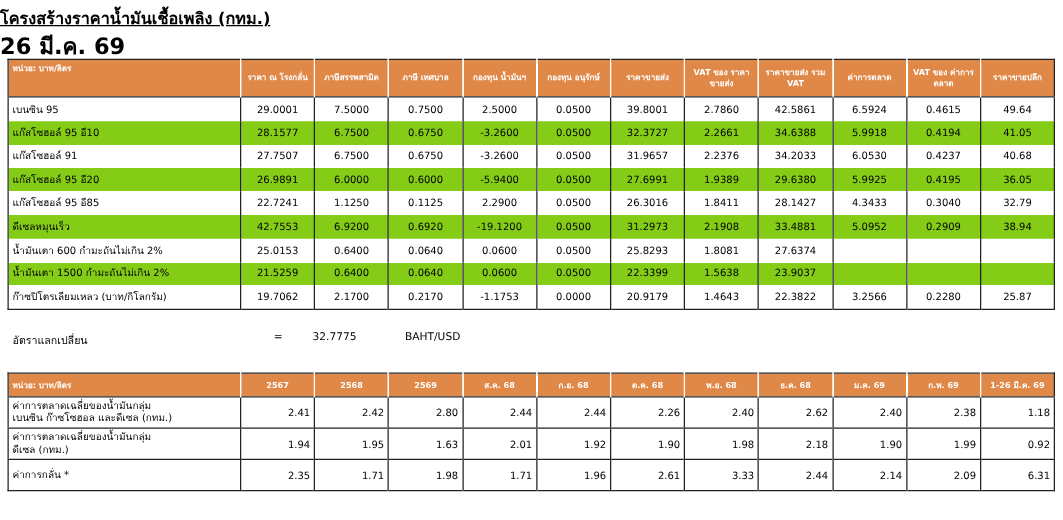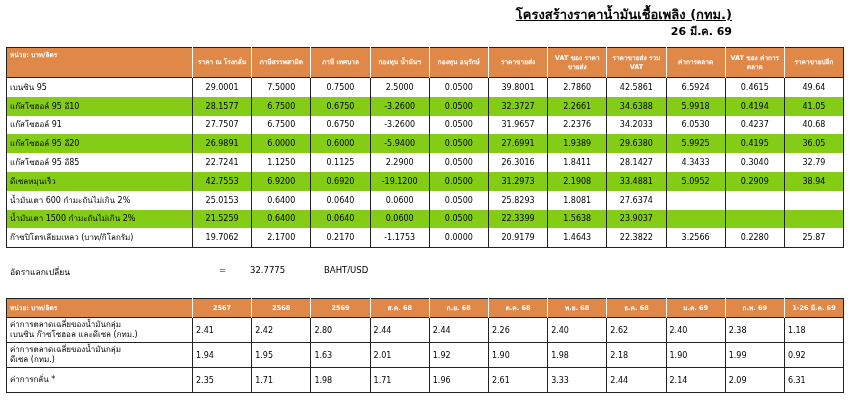--- a/index.html
+++ b/index.html
@@ -1,33 +1,33 @@
 <!DOCTYPE html>
 <html><head>
 <meta charset="utf-8">
 <style>
   html, body { margin:0; padding:0; background:#ffffff; }
   body { width:850px; height:416px; position:relative; font-family:"DejaVu Sans", sans-serif; color:#000; overflow:hidden; }
-  .title { position:absolute; left:0; width:732px; text-align:right; font-weight:bold; font-size:13px; }
+  .title { position:absolute; left:0; width:732px; text-align:left; font-weight:bold; font-size:13px; }
   .title.t1 { top:4px; text-decoration:underline; }
-  .title.t2 { top:22px; font-size:11px; }
+  .title.t2 { top:22px; font-size:18px; }
   table { border-collapse:collapse; position:absolute; table-layout:fixed;padding-left:28px; }
   td, th { font-size:8px; padding:0 3px; overflow:hidden; white-space:nowrap; }
   #main { left:6px; top:47px; width:837px; border:1.5px solid #222; }
   #main th { background:#e08848; color:#fff; font-weight:bold; font-size:6.5px; height:26px; border-left:1px solid #fff; line-height:9px; text-align:center; vertical-align:middle; white-space:normal; }
   #main th.first { text-align:left; vertical-align:top; padding-top:3px; border-left:none; }
   #main td { height:18.8px; text-align:center; border-left:1.5px solid #222; }
   #main td.label { text-align:left; border-left:none; }
   #main tr.shade td { background:#84cc16; }
   #main tr:first-of-type td { border-top:1.5px solid #222; }
   .fx { position:absolute; top:265px; font-size:8.5px; }
   #margin { left:6px; top:298px; width:837px; border:1.5px solid #222; }
   #margin th { background:#e08848; color:#fff; font-weight:bold; font-size:6.5px; height:18px; border-left:1px solid #fff; }
   #margin th.first { text-align:left; border-left:none; }
-  #margin td { text-align:left; border-left:1.5px solid #222; border-top:1.5px solid #222; height:24px; font-size:8px; }
+  #margin td { text-align:right; border-left:1.5px solid #222; border-top:1.5px solid #222; height:24px; font-size:8px; }
   #margin td.label { text-align:left; border-left:none; white-space:normal; line-height:10.5px; }
   .note { position:absolute; left:10px; top:416px; font-size:8px; }
 </style>
 </head>
 <body>
 
 <div class="title t1">โครงสร้างราคาน้ำมันเชื้อเพลิง (กทม.)</div>
 <div class="title t2">26 มี.ค. 69</div>
 
 <table id="main">

